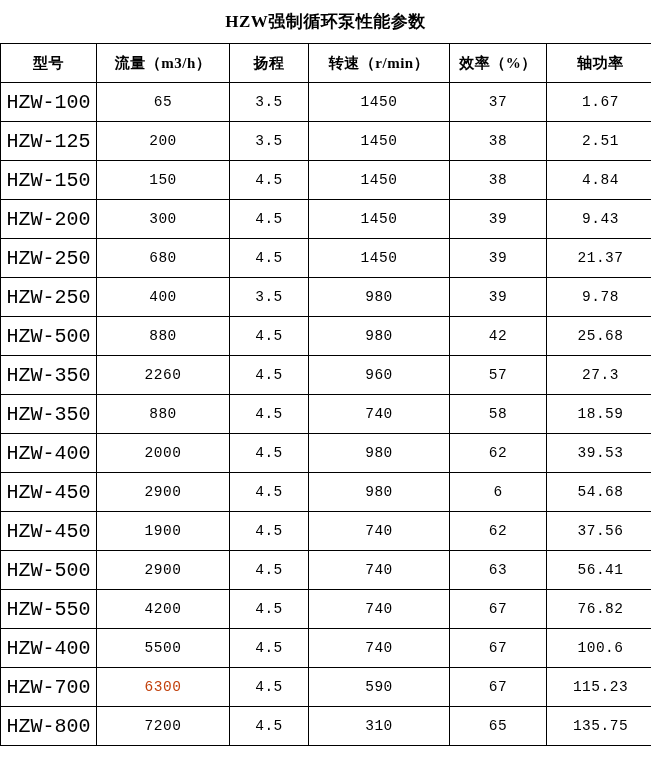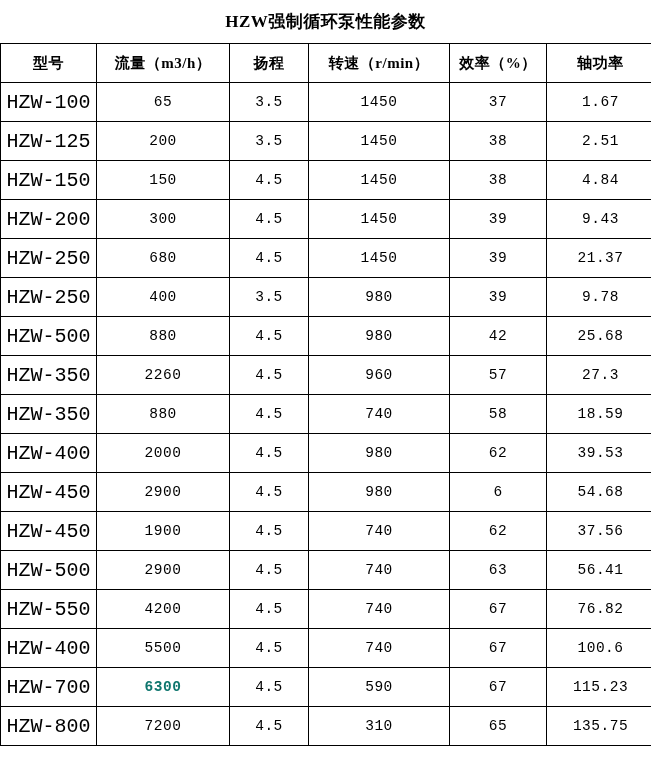--- a/index.html
+++ b/index.html
@@ -56,22 +56,22 @@
   table.spec td.model {
     font-family: "Liberation Mono", monospace;
     font-size: 20px;
     letter-spacing: 0px;
   }
   table.spec td.num {
     font-family: "Liberation Mono", monospace;
     font-size: 14.5px;
   }
   table.spec td.highlight {
-    font-weight: bold;
-    color: #0f766e;
+    font-weight: normal;
+    color: #c2410c;
   }
   col.c0 { width: 96px; }
   col.c1 { width: 133px; }
   col.c2 { width: 79px; }
   col.c3 { width: 141px; }
   col.c4 { width: 97px; }
   col.c5 { width: 108px; }
 </style>
 </head>
 <body>

